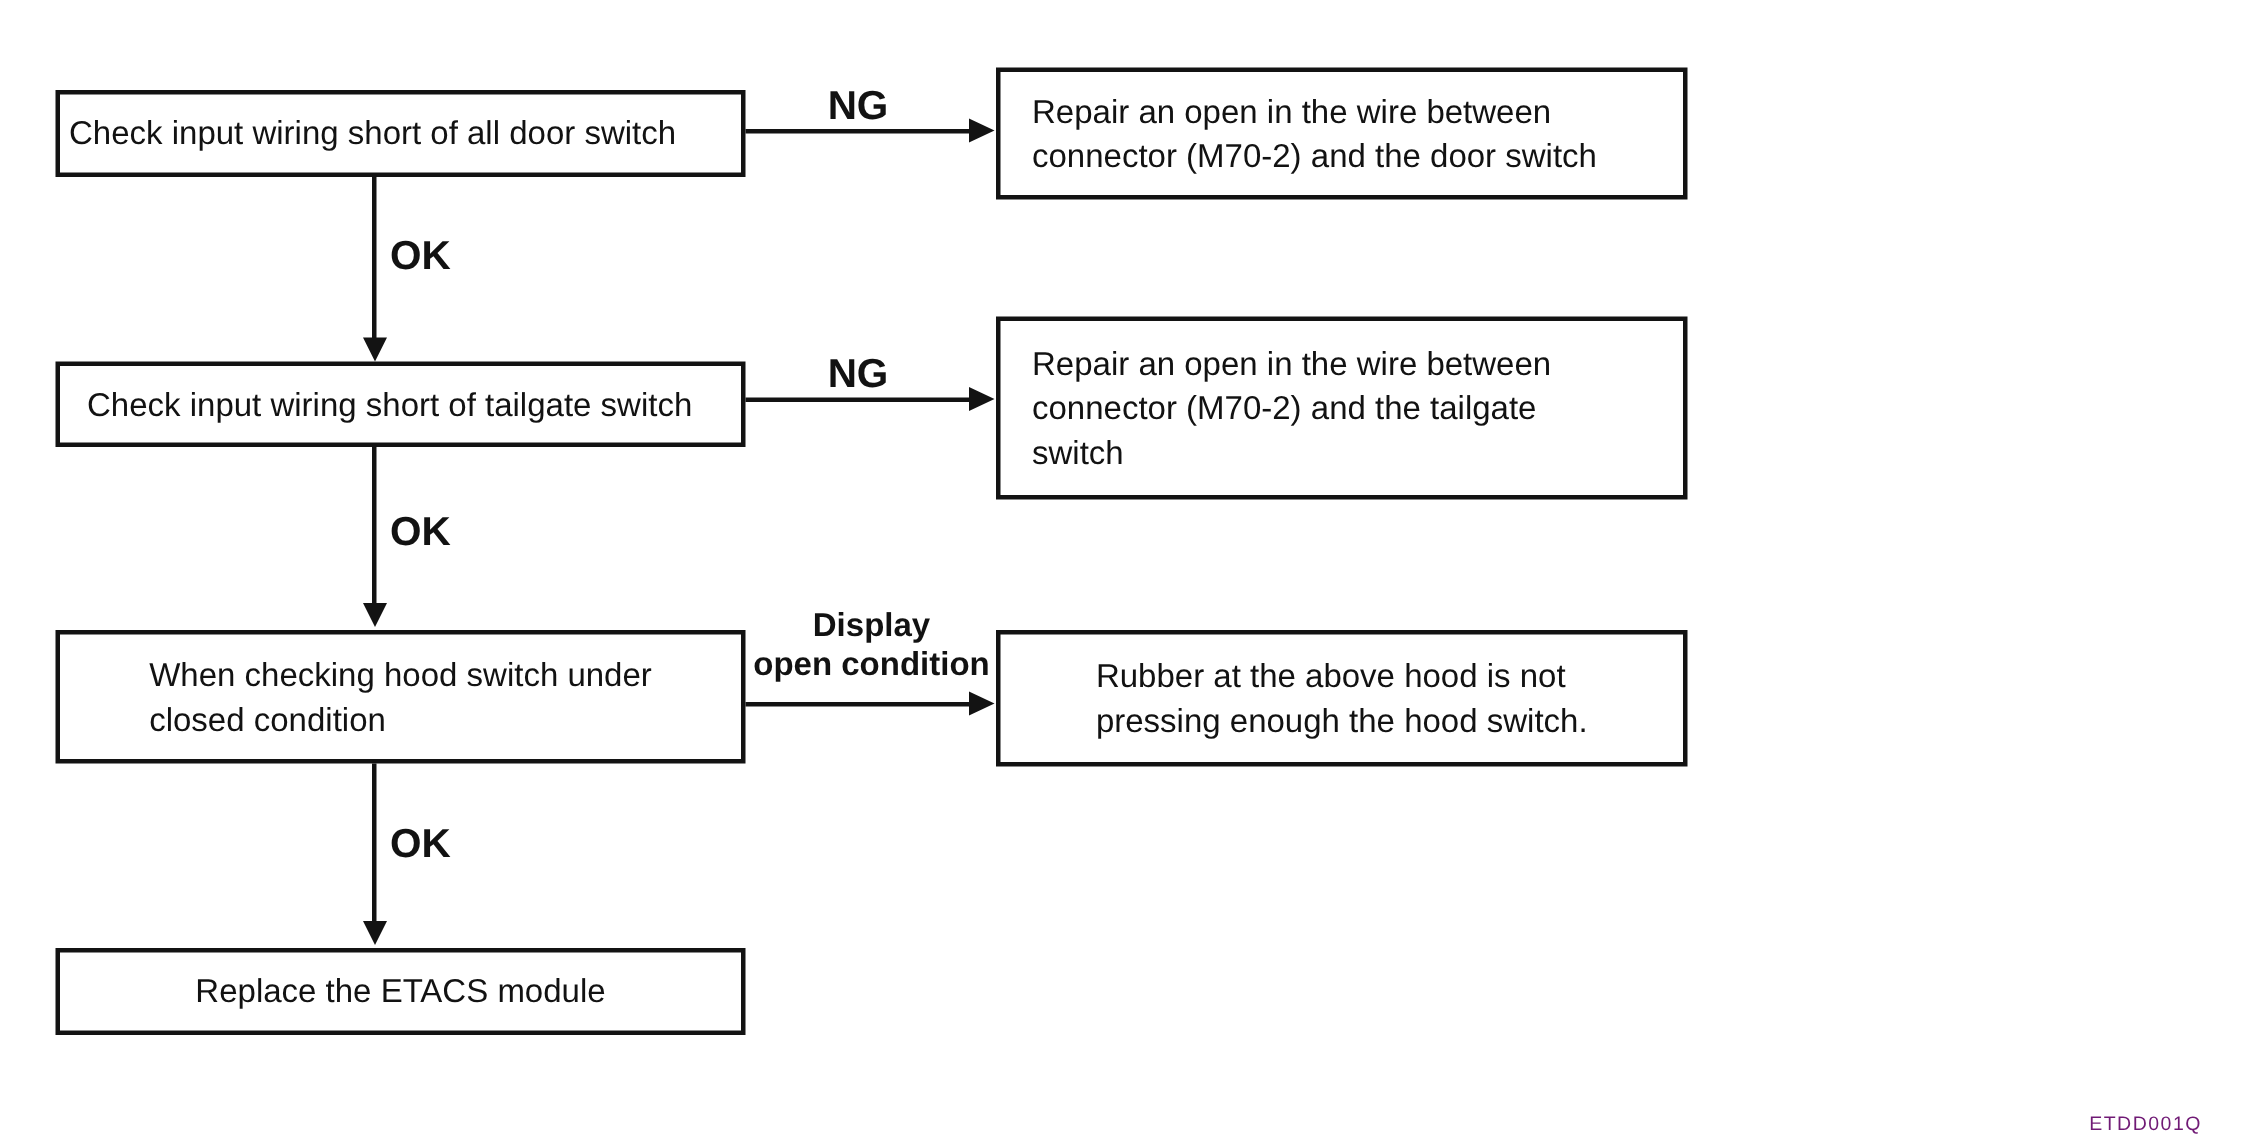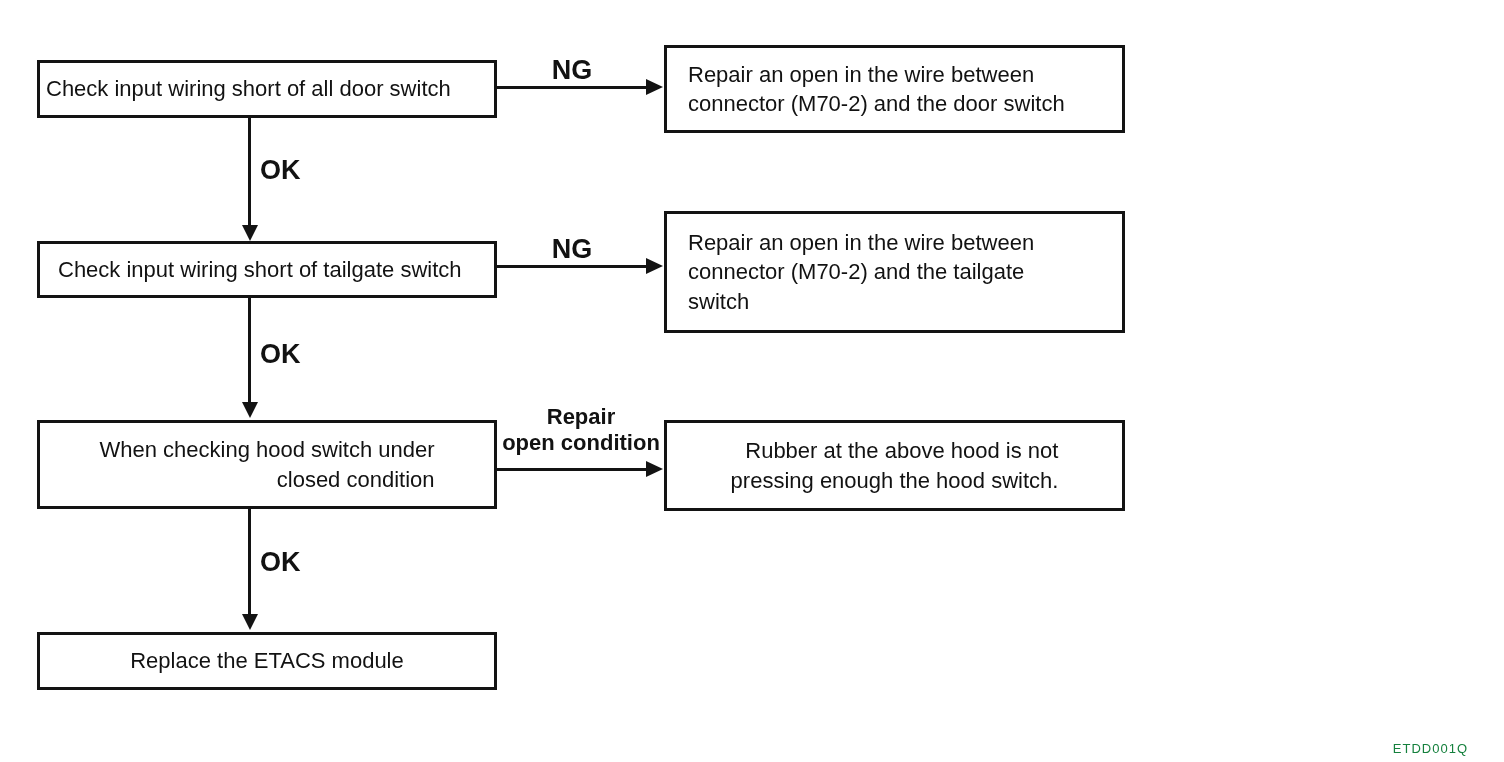--- a/index.html
+++ b/index.html
@@ -18,21 +18,21 @@
     position: absolute;
     border: 3px solid #131313;
     background: #ffffff;
     display: flex;
     align-items: center;
     font-size: 22px;
     line-height: 1.32;
     white-space: pre-line;
   }
   .node.left-text { justify-content: flex-start; text-align: left; }
-  .node.center-text { justify-content: center; text-align: right; }
+  .node.center-text { justify-content: center; text-align: left; }
 
   
   .n-check-door      { left: 37px;  top: 45px;  width: 460px; height: 58px;  padding-left: 6px; }
   .n-repair-door     { left: 664px; top: 30px;  width: 461px; height: 88px;  padding-left: 21px; padding-right: 8px; }
   .n-check-tailgate  { left: 37px;  top: 226px; width: 460px; height: 57px;  padding-left: 18px; }
   .n-repair-tailgate { left: 664px; top: 196px; width: 461px; height: 122px; padding-left: 21px; padding-right: 8px; }
   .n-check-hood      { left: 37px;  top: 405px; width: 460px; height: 89px; }
   .n-rubber          { left: 664px; top: 405px; width: 461px; height: 91px; }
   .n-replace         { left: 37px;  top: 617px; width: 460px; height: 58px; }
 
@@ -83,21 +83,21 @@
   .lbl-ok2 { left: 260px; top: 324px; width: 60px; text-align: left; }
   .lbl-ok3 { left: 260px; top: 532px; width: 60px; text-align: left; }
   .lbl-display { left: 492px; top: 389px; width: 178px; font-size: 22px; line-height: 26px; }
 
   .figure-code {
     position: absolute;
     right: 36px;
     top: 726px;
     font-size: 13px;
     letter-spacing: 1px;
-    color: #15803d;
+    color: #701a75;
   }
 </style>
 </head>
 <body>
 
 <div class="page">
 
   <div class="node left-text n-check-door">
     <span>Check input wiring short of all door switch</span>
   </div>
@@ -142,19 +142,19 @@
   <div class="head-right h1-head"></div>
   <div class="hline h2-line"></div>
   <div class="head-right h2-head"></div>
   <div class="hline h3-line"></div>
   <div class="head-right h3-head"></div>
 
   <div class="edge-label lbl-ng1">NG</div>
   <div class="edge-label lbl-ok1">OK</div>
   <div class="edge-label lbl-ng2">NG</div>
   <div class="edge-label lbl-ok2">OK</div>
-  <div class="edge-label lbl-display">Repair
+  <div class="edge-label lbl-display">Display
 open condition</div>
   <div class="edge-label lbl-ok3">OK</div>
 
   <div class="figure-code">ETDD001Q</div>
 
 </div>
 
 </body></html>

